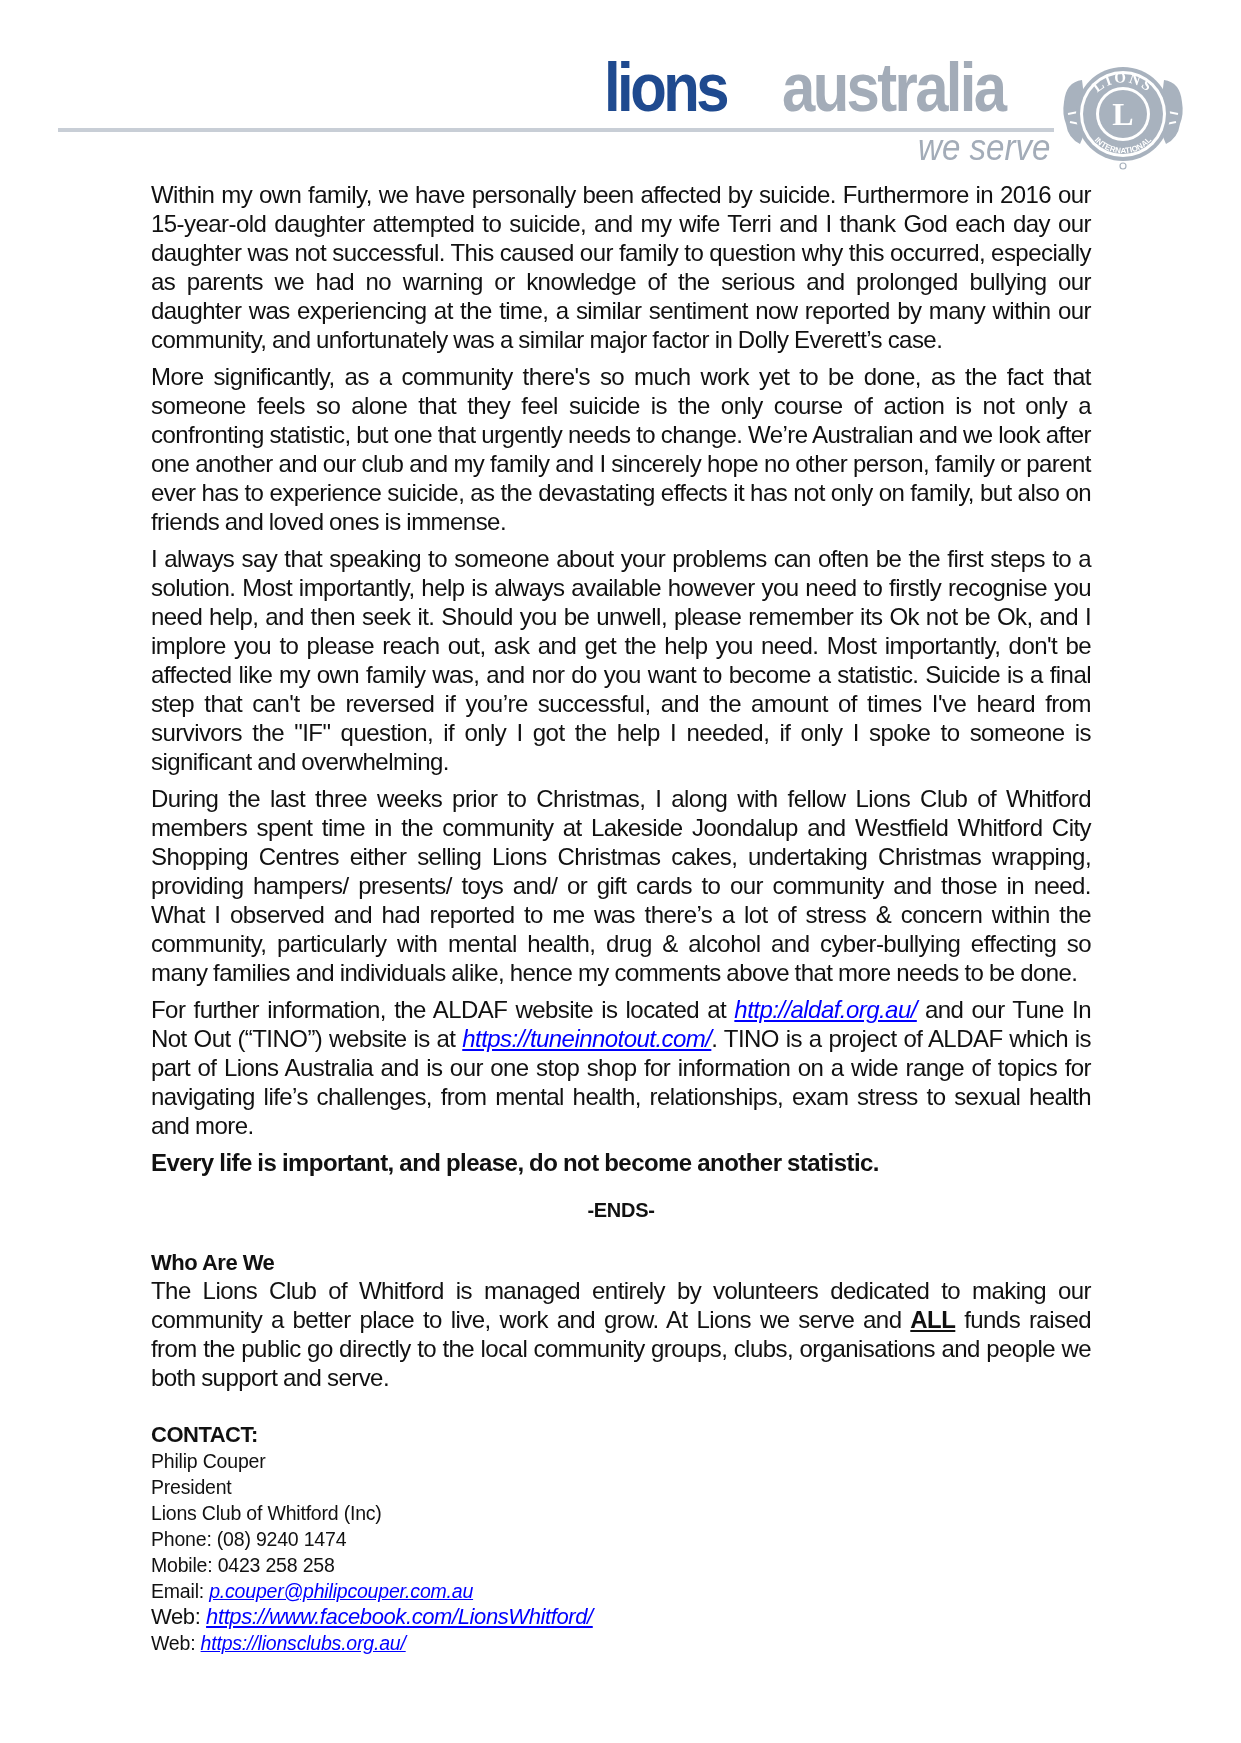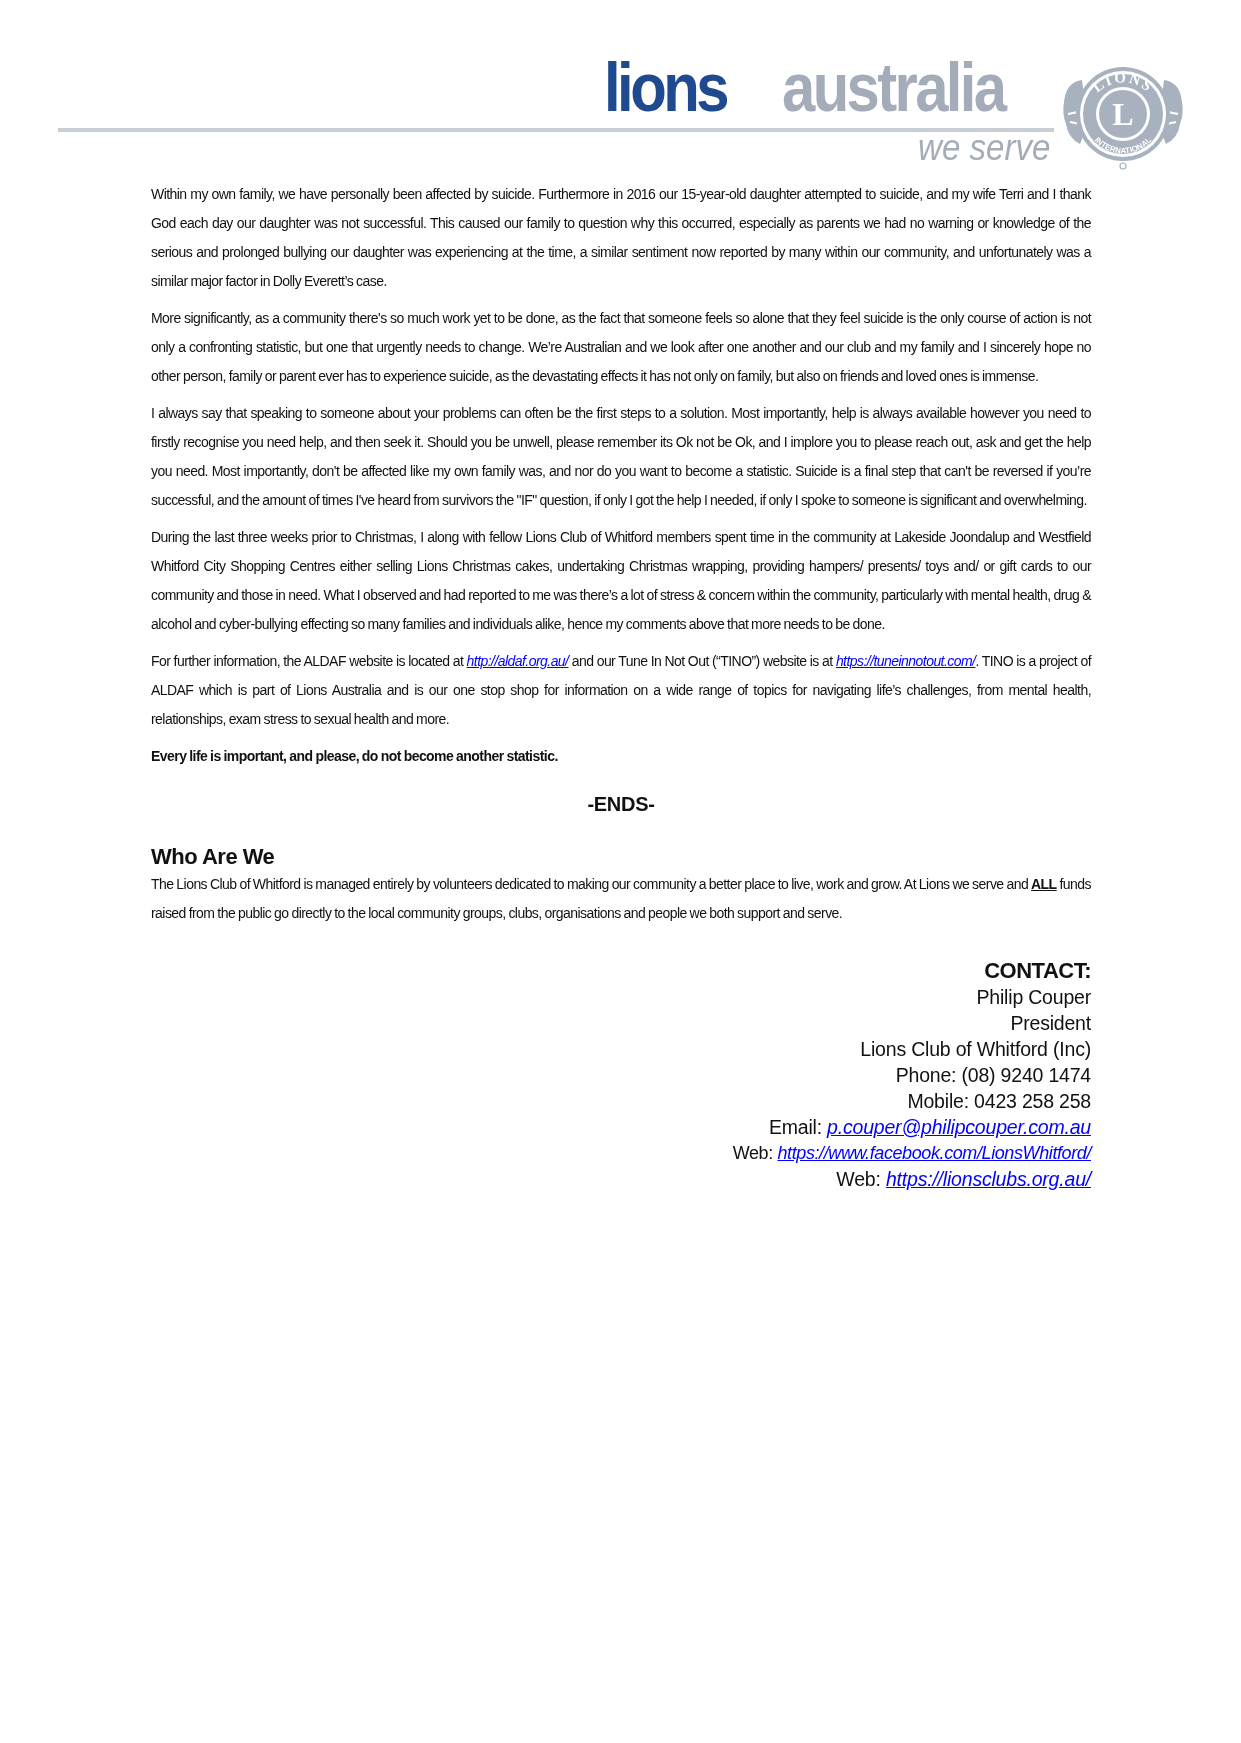--- a/index.html
+++ b/index.html
@@ -13,34 +13,34 @@
   .logo-lions { left: 604px; color: #1f4a8f; }
   .logo-australia { left: 782px; color: #a3acb8; letter-spacing: -3px; }
   .header-rule { position: absolute; left: 58px; top: 128px; width: 996px; height: 4px;
                  background: #c8ced6; }
   .tagline { position: absolute; left: 918px; top: 128px; font-size: 36px; font-style: italic;
              color: #a3acb8; transform-origin: left top; transform: scaleX(0.92); line-height: 40px; }
   .emblem { position: absolute; left: 1060px; top: 52px; width: 126px; height: 120px; }
 
   
   .content { position: absolute; left: 151px; top: 180px; width: 940px; }
-  .para { font-size: 14px; line-height: 29px; text-align: justify; margin: 0 0 8px 0;
+  .para { font-size: 24px; line-height: 29px; text-align: justify; margin: 0 0 8px 0;
           letter-spacing: -0.55px; word-spacing: -0.5px; }
   .para a, .contact a { color: #0000ff; text-decoration: underline; font-style: italic; }
   .para b { font-weight: bold; }
   .bold-para { font-weight: bold; }
   .ends { text-align: center; font-weight: bold; font-size: 20px; margin: 22px 0 28px 0;
           letter-spacing: -0.3px; }
   .section-heading { font-weight: bold; font-size: 22px; line-height: 26px; letter-spacing: -0.5px; }
   .about { margin-bottom: 30px; }
   .underline-bold { font-weight: bold; text-decoration: underline; }
 
-  .contact { font-size: 19.5px; line-height: 26px; letter-spacing: -0.2px; text-align: right; }
+  .contact { font-size: 19.5px; line-height: 26px; letter-spacing: -0.2px; }
   .contact .line { display: block; }
-  .contact .small { font-size: 18px; letter-spacing: -0.4px; }
+  .contact .small { font-size: 22px; letter-spacing: -0.4px; }
 </style>
 </head>
 <body>
 
 <div class="logo-word logo-lions">lions</div>
 <div class="logo-word logo-australia">australia</div>
 <div class="header-rule"></div>
 <div class="tagline">we serve</div>
 
 <svg class="emblem" viewBox="0 0 126 120">

